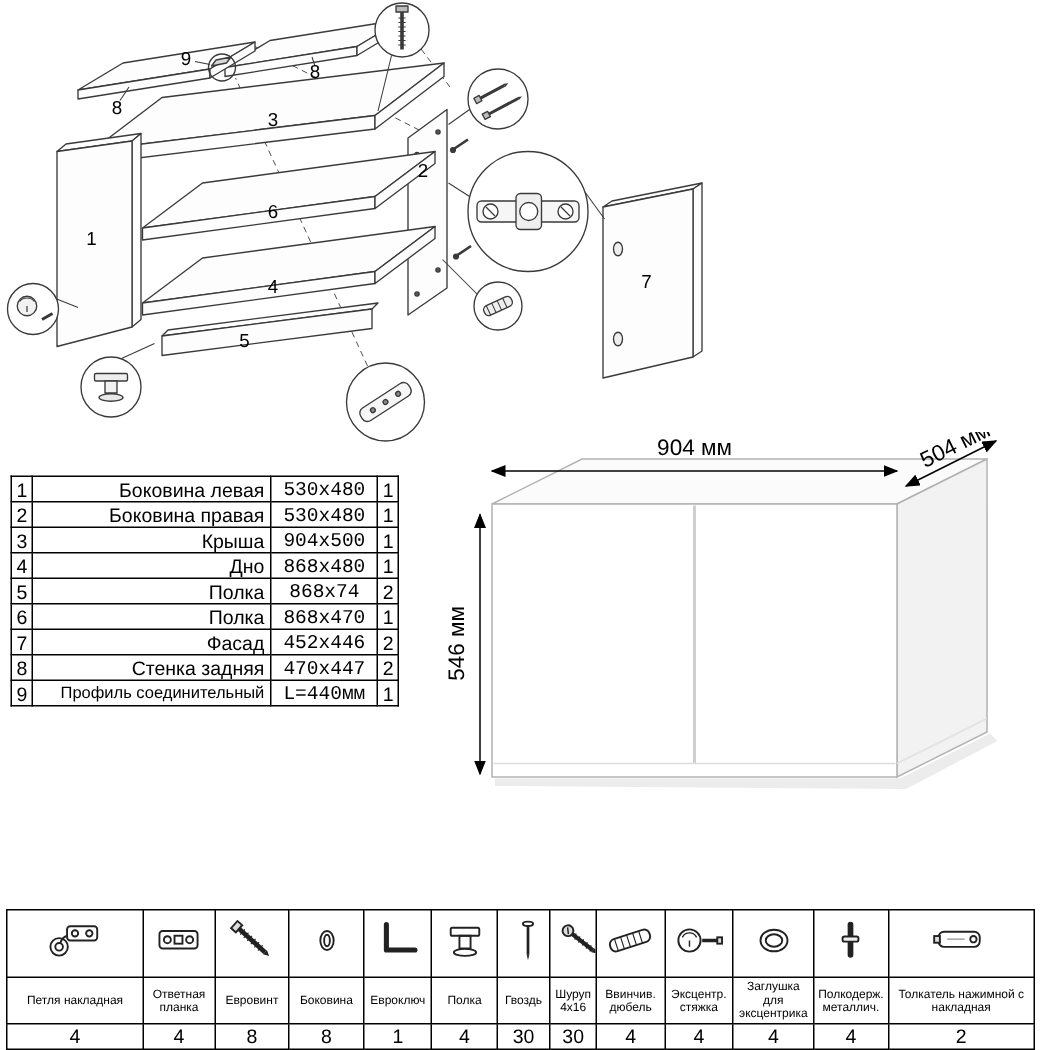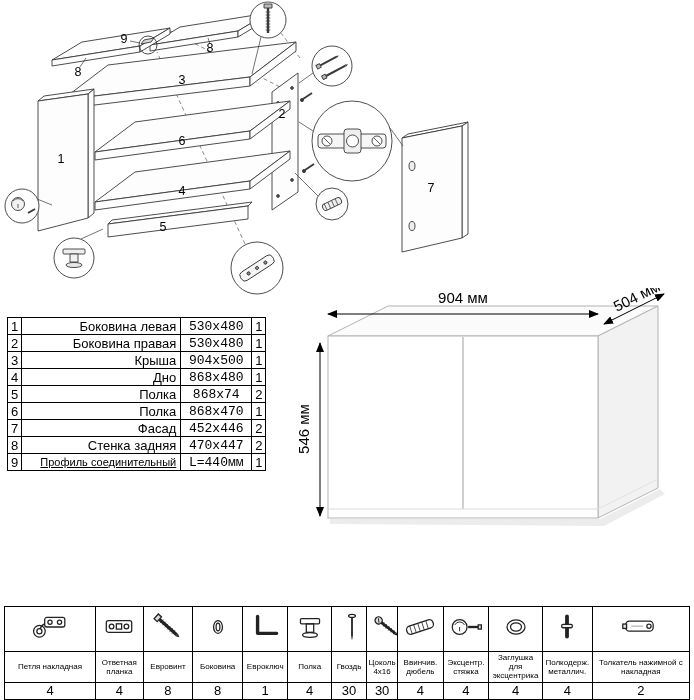--- a/index.html
+++ b/index.html
@@ -5,21 +5,21 @@
   html,body{margin:0;padding:0;background:#fff;}
   .page{position:relative;width:694px;height:700px;background:#fff;font-family:"Liberation Sans",sans-serif;color:#000;overflow:hidden;}
   svg text{font-family:"Liberation Sans",sans-serif;}
   .exploded{position:absolute;left:0;top:0;}
   .cabinet{position:absolute;left:298px;top:288px;}
   table.parts{position:absolute;left:7px;top:317px;border-collapse:collapse;font-size:13px;}
   table.parts td{border:1px solid #000;height:16px;line-height:15px;padding:0 4px;white-space:nowrap;text-align:right;}
   table.parts td.c{text-align:center;padding:0 3px;}
   table.parts td.name{width:150px;}
   table.parts td.size{width:62px;text-align:center;font-family:Liberation Mono, monospace;}
-  table.parts tr.small td.name{font-size:11px;text-decoration:underline;}
+  table.parts tr.small td.name{font-size:11px;}
   .hw-title{position:absolute;left:0;top:581px;width:640px;text-align:center;font-family:"Liberation Serif",serif;font-size:18px;}
   table.hw{position:absolute;left:4px;top:606px;width:686px;border-collapse:collapse;table-layout:fixed;}
   table.hw td{border:1px solid #000;text-align:center;vertical-align:middle;padding:0;overflow:hidden;}
   table.hw td.ico{height:44px;}
   table.hw td.lab{font-size:8px;line-height:1.15;height:25px;padding:1px;}
   table.hw td.qty{font-size:13px;height:16px;}
 </style>
 </head>
 <body>
 
@@ -400,21 +400,21 @@
       </td>
     </tr>
     <tr>
       <td class="lab">Петля накладная</td>
       <td class="lab">Ответная планка</td>
       <td class="lab">Евровинт</td>
       <td class="lab">Боковина</td>
       <td class="lab">Евроключ</td>
       <td class="lab">Полка</td>
       <td class="lab">Гвоздь</td>
-      <td class="lab">Цоколь 4x16</td>
+      <td class="lab">Шуруп 4x16</td>
       <td class="lab">Ввинчив. дюбель</td>
       <td class="lab">Эксцентр. стяжка</td>
       <td class="lab">Заглушка для эксцентрика</td>
       <td class="lab">Полкодерж. металлич.</td>
       <td class="lab">Толкатель нажимной с накладная</td>
     </tr>
     <tr>
       <td class="qty">4</td>
       <td class="qty">4</td>
       <td class="qty">8</td>

